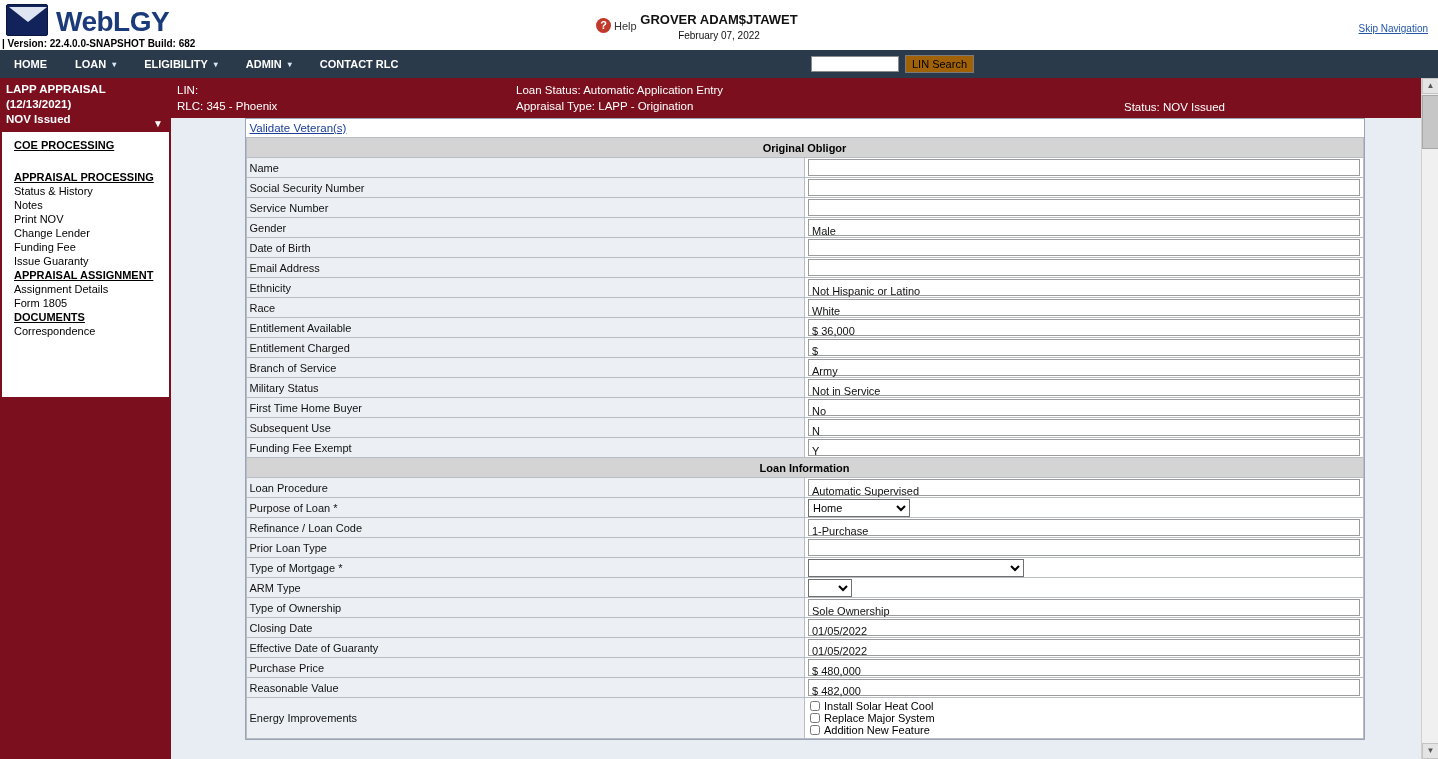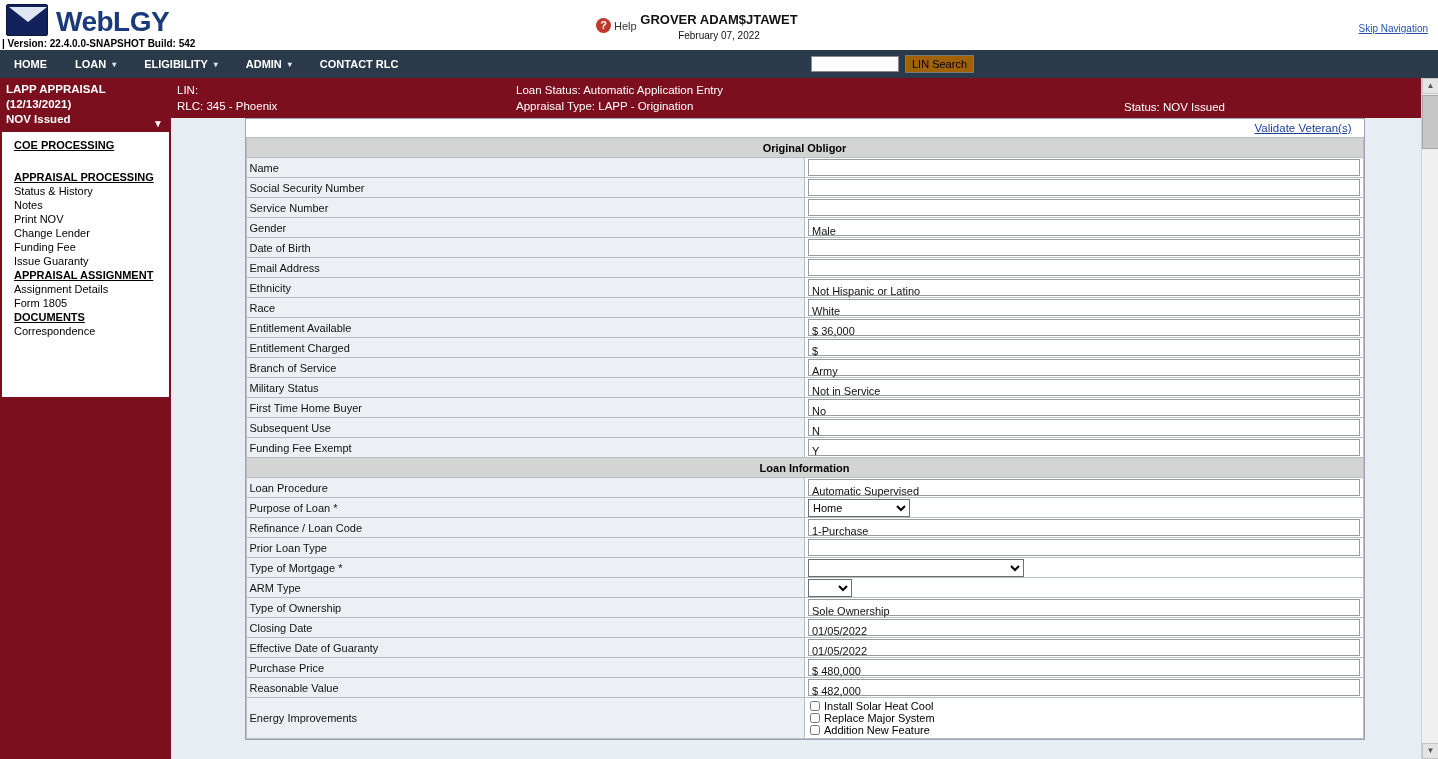--- a/index.html
+++ b/index.html
@@ -180,23 +180,22 @@
     color: #111;
     padding: 6px 0 4px 0;
   }
   .form-area {
     margin: 0 auto;
     width: 1120px;
     background: #fff;
     border: 1px solid #9aa4b4;
   }
   .validate-row {
-    padding: 3px 12px;
+    padding: 3px 4px;
     font-size: 11.5px;
-    text-align: right;
   }
   .validate-link {
     color: #1a3f9b;
     text-decoration: underline;
     cursor: pointer;
   }
   table.grid {
     width: 100%;
     border-collapse: collapse;
     table-layout: fixed;
@@ -282,21 +281,21 @@
 </head>
 <body>
 
 <div class="top-header">
   <div class="logo-wrap">
     <div class="logo-mark">
       <div class="logo-env"></div>
     </div>
     <div class="logo-text">WebLGY</div>
   </div>
-  <div class="version-bar">| Version: 22.4.0.0-SNAPSHOT Build: 542</div>
+  <div class="version-bar">| Version: 22.4.0.0-SNAPSHOT Build: 682</div>
 
   <div class="help-wrap">
     <div class="help-q">?</div>
     <div class="help-label">Help</div>
   </div>
 
   <div class="user-block">
     <div class="user-name">GROVER ADAM$JTAWET</div>
     <div class="user-date">February 07, 2022</div>
   </div>

